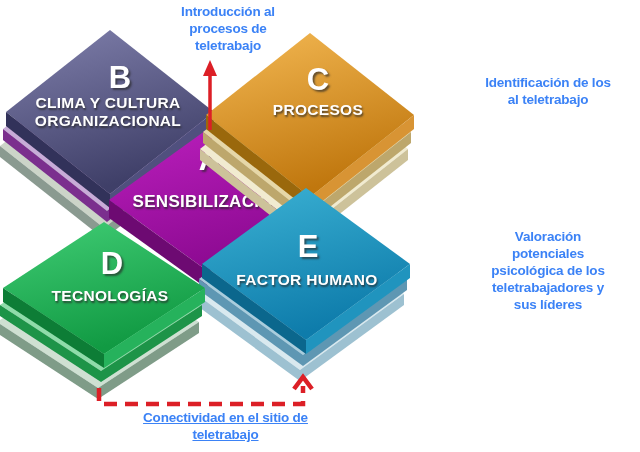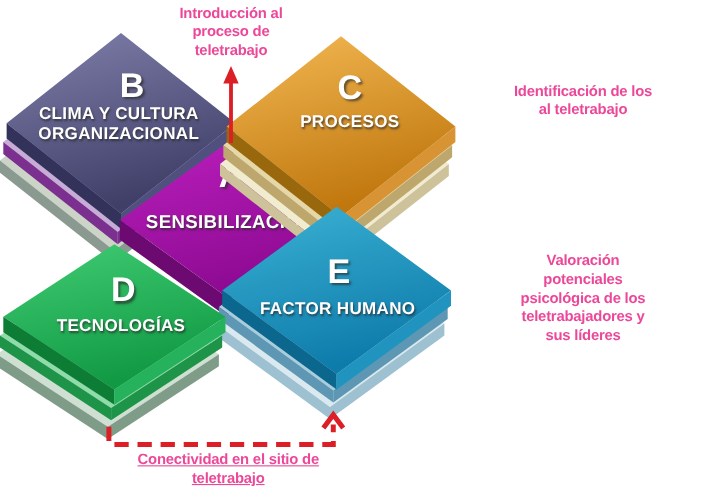--- a/index.html
+++ b/index.html
@@ -9,23 +9,24 @@
     background: #ffffff;
     overflow: hidden;
     font-family: "Liberation Sans", sans-serif;
   }
   svg { position: absolute; left: 0; top: 0; }
   .ann {
     position: absolute;
     font-weight: bold;
     font-size: 13.5px;
     line-height: 17px;
-    color: #ec4899;
+    color: #3b82f6;
     text-align: center;
     letter-spacing: -0.2px;
+    margin-left: 18px;
   }
   .ann span { display: block; }
   .letter {
     font-family: "Liberation Sans", sans-serif;
     font-weight: bold;
     font-size: 31px;
     fill: #ffffff;
     text-anchor: middle;
     text-shadow: 2px 2px 2px rgba(40,40,40,0.65);
   }
@@ -140,21 +141,21 @@
     </g>
 
     <g>
       <path d="M 99,388 L 99,404 L 303,404 L 303,386" fill="none" stroke-width="4.5" stroke-dasharray="13,8" stroke="#dc1f26"></path>
       <polyline points="294,389 303,377 312,389" fill="none" stroke-width="4.5" stroke="#dc1f26"></polyline>
     </g>
   </svg>
 
   <div class="ann" style="left:125px; top:3px; width:170px;">
     <span>Introducción al</span>
-    <span>proceso de</span>
+    <span>procesos de</span>
     <span>teletrabajo</span>
   </div>
 
   <div class="ann" style="left:430px; top:74px; width:200px;text-align:center;">
     <span>Identificación de los</span>
     <span>al teletrabajo</span>
   </div>
 
   <div class="ann" style="left:430px; top:228px; width:200px;">
     <span>Valoración</span>

